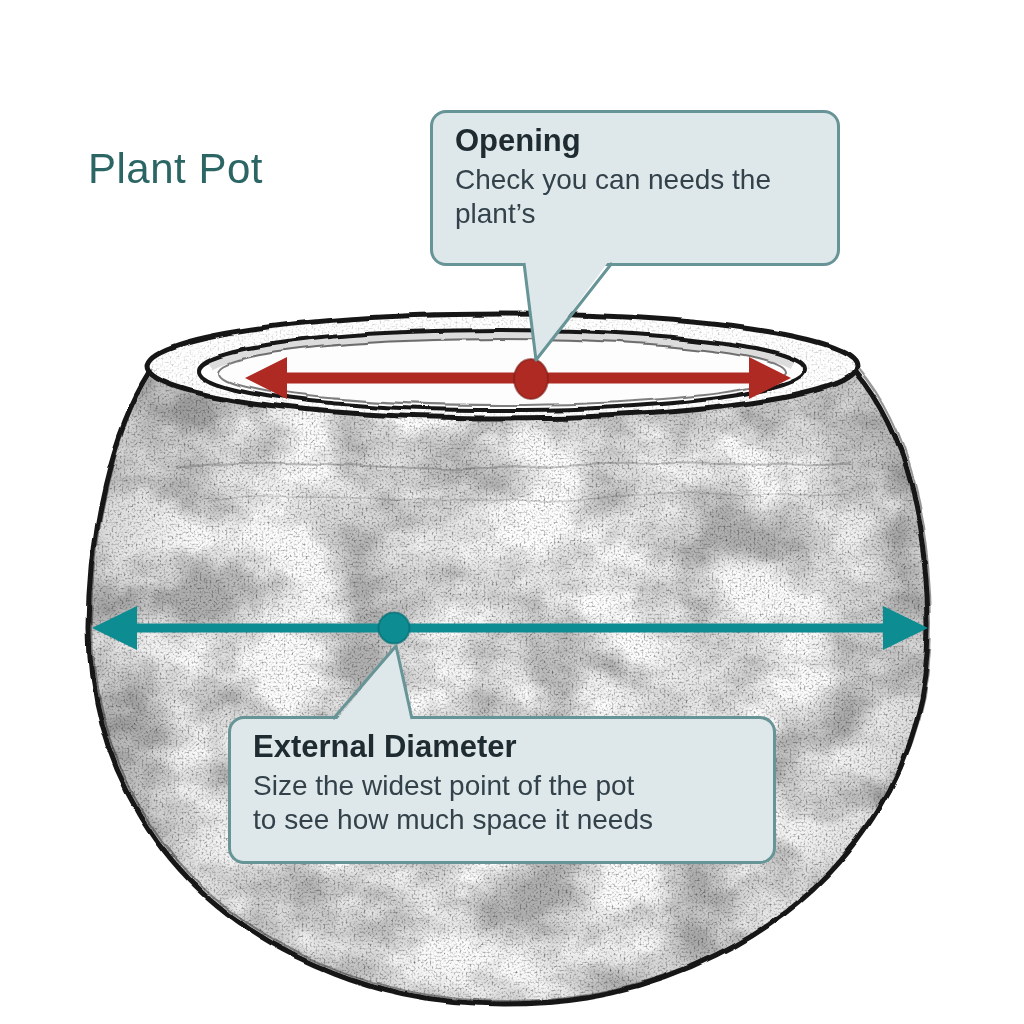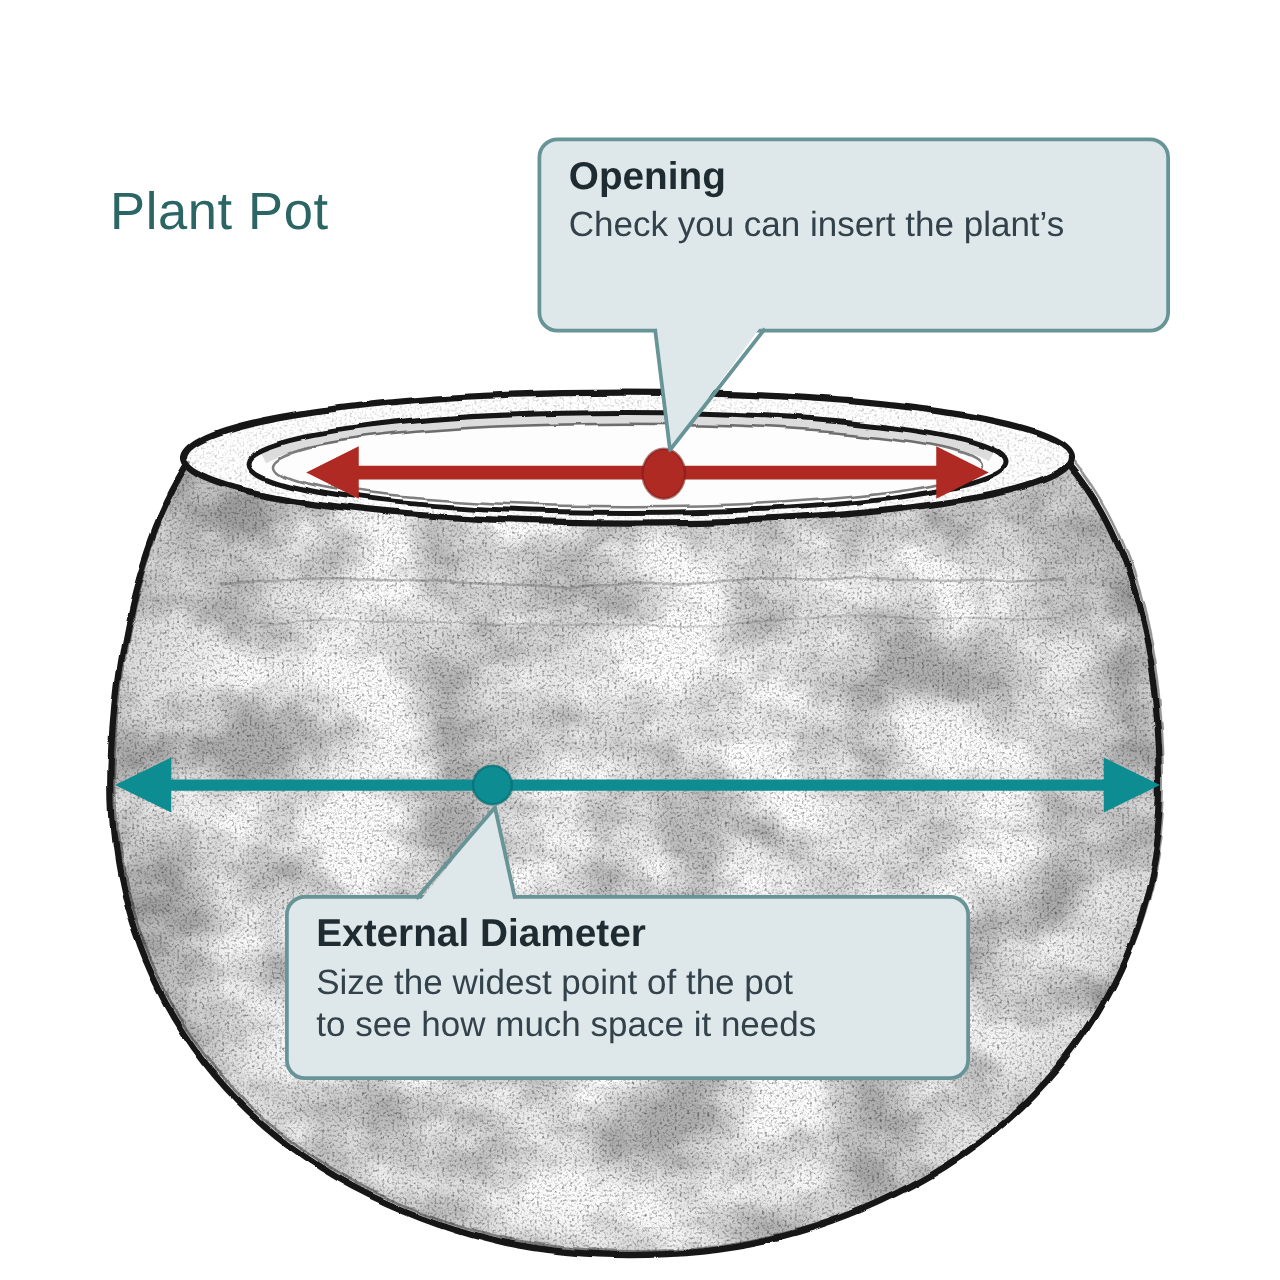--- a/index.html
+++ b/index.html
@@ -36,21 +36,21 @@
     position: absolute;
     z-index: 4;
     background: #dee7e9;
     border: 3px solid #679496;
     border-radius: 16px;
     box-sizing: border-box;
     padding: 10px 20px 12px 22px;
   }
   .callout-opening {
     left: 430px; top: 110px;
-    width: 506px; height: 156px;
+    width: 410px; height: 156px;
   }
   .callout-diameter {
     left: 228px; top: 716px;
     width: 548px; height: 148px;
   }
   .callout h2 {
     margin: 0 0 4px 0;
     font-size: 31px;
     font-weight: 700;
     color: #1e2b31;
@@ -141,21 +141,21 @@
       <circle cx="394" cy="628" r="15.5" fill="#0d8c92" stroke="#076d73" stroke-width="2" stroke-opacity="0.7"></circle>
     </g>
   </svg>
 
   <div class="page-title">
     <div>Plant Pot</div>
   </div>
 
   <div class="callout callout-opening">
     <h2>Opening</h2>
-    <p>Check you can insert the plant’s</p>
+    <p>Check you can needs the plant’s</p>
   </div>
 
   <div class="callout callout-diameter">
     <h2>External Diameter</h2>
     <p>Size the widest point of the pot</p>
     <p>to see how much space it needs</p>
   </div>
 
   <svg id="overlay-svg" width="1024" height="1024" viewBox="0 0 1024 1024">
 

